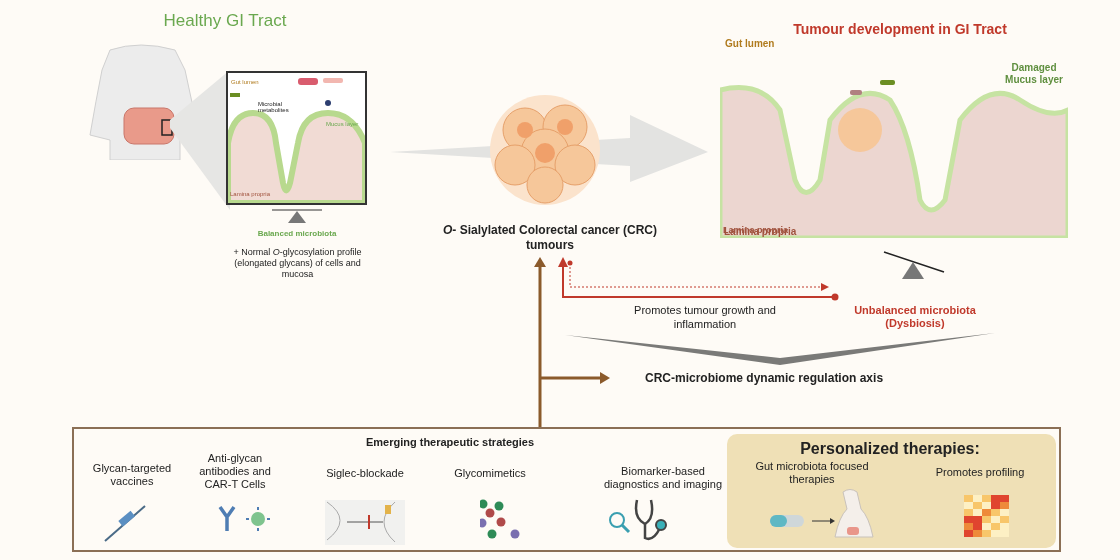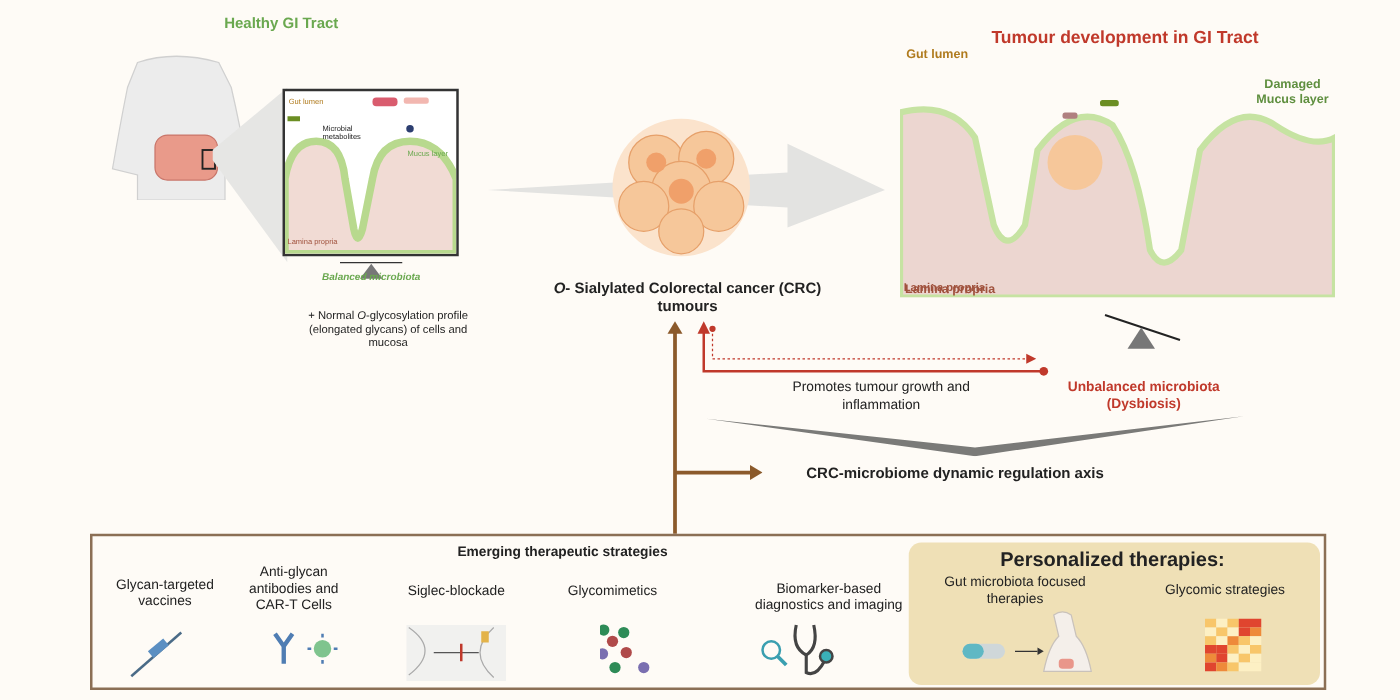--- a/index.html
+++ b/index.html
@@ -1,18 +1,18 @@
 <!DOCTYPE html>
 <html><head>
 <meta charset="utf-8">
 <style>
   html,body{margin:0;padding:0;}
   body{width:1120px;height:560px;background:#fefbf6;position:relative;overflow:hidden;font-family:"Liberation Sans",sans-serif;color:#222;}
   .abs{position:absolute;}
-  .title-green{color:#6aa84f;font-weight:bold;font-size:12px;}
+  .title-green{color:#6aa84f;font-weight:normal;font-size:17px;}
   .title-red{color:#c0392b;font-weight:bold;font-size:14px;}
   .center{text-align:center;}
   .small{font-size:9px;line-height:11px;}
   .bold{font-weight:bold;}
   .tiny{font-size:6px;}
   .therapy-box{left:72px;top:427px;width:989px;height:125px;border:2px solid #8b6f55;box-sizing:border-box;}
   .personal{left:727px;top:434px;width:329px;height:114px;background:#efe0b6;border-radius:10px;}
   .ther-label{font-size:11px;line-height:13px;color:#222;text-align:center;}
 </style>
 </head>
@@ -43,22 +43,22 @@
   <div class="abs tiny" style="left:3px;top:6px;color:#b07b1e;">Gut lumen</div>
   <div class="abs tiny" style="left:30px;top:28px;width:40px;">Microbial metabolites</div>
   <div class="abs tiny" style="left:98px;top:48px;color:#6aa84f;">Mucus layer</div>
   <div class="abs tiny" style="left:2px;top:118px;color:#a0523d;">Lamina propria</div>
 </div>
 
 <svg class="abs" style="left:272px;top:208px;" width="50" height="16">
   <line x1="0" y1="2" x2="50" y2="2" stroke="#333" stroke-width="1"></line>
   <polygon points="25,3 16,15 34,15" fill="#777"></polygon>
 </svg>
-<div class="abs center bold" style="left:222px;top:217px;width:150px;font-size:8px;color:#6aa84f;font-style:italic;">Balanced microbiota</div>
-<div class="abs center small" style="left:238px;top:247px;width:145px;font-size:9px;">
+<div class="abs center bold" style="left:222px;top:229px;width:150px;font-size:8px;color:#6aa84f;">Balanced microbiota</div>
+<div class="abs center small" style="left:225px;top:247px;width:145px;font-size:9px;">
   <span>+ Normal </span><i>O</i><span>-glycosylation profile (elongated glycans)  of cells and mucosa</span>
 </div>
 
 <svg class="abs" style="left:390px;top:110px;" width="320" height="80">
   <polygon points="0,42 240,28 240,5 318,42 240,72 240,56" fill="#e3e3e1"></polygon>
 </svg>
 
 <svg class="abs" style="left:480px;top:85px;" width="130" height="130">
   <circle cx="65" cy="65" r="55" fill="#fbe3cc"></circle>
   <circle cx="45" cy="45" r="22" fill="#f6c79a" stroke="#e6a06a"></circle>
@@ -173,21 +173,21 @@
 <div class="abs bold center" style="left:790px;top:440px;width:200px;font-size:16px;">Personalized therapies:</div>
 <div class="abs ther-label" style="left:748px;top:460px;width:128px;">Gut microbiota focused therapies</div>
 <svg class="abs" style="left:765px;top:487px;" width="110" height="60">
   <rect x="5" y="28" width="34" height="12" rx="6" fill="#cfd7d9"></rect>
   <rect x="5" y="28" width="17" height="12" rx="6" fill="#5fb8c4"></rect>
   <line x1="47" y1="34" x2="65" y2="34" stroke="#333"></line>
   <polygon points="65,31 70,34 65,37" fill="#333"></polygon>
   <path d="M78 5 Q85 0 92 5 L96 22 Q104 30 108 50 L70 50 Q74 30 82 22 Z" fill="#f4efea" stroke="#c9c2bb"></path>
   <rect x="82" y="40" width="12" height="8" rx="3" fill="#e9968a"></rect>
 </svg>
-<div class="abs ther-label" style="left:930px;top:466px;width:100px;">Glycomic strategies</div>
+<div class="abs ther-label" style="left:930px;top:466px;width:100px;">Promotes profiling</div>
 <svg class="abs" style="left:950px;top:487px;" width="70" height="58">
   <g id="hm">
       <rect x="14" y="8" width="9" height="7" fill="#f8c66a"></rect>
       <rect x="23" y="8" width="9" height="7" fill="#fdf0c4"></rect>
       <rect x="32" y="8" width="9" height="7" fill="#f8c66a"></rect>
       <rect x="41" y="8" width="9" height="7" fill="#e0452f"></rect>
       <rect x="50" y="8" width="9" height="7" fill="#e0452f"></rect>
       <rect x="14" y="15" width="9" height="7" fill="#fdf0c4"></rect>
       <rect x="23" y="15" width="9" height="7" fill="#f8c66a"></rect>
       <rect x="32" y="15" width="9" height="7" fill="#fdf0c4"></rect>

